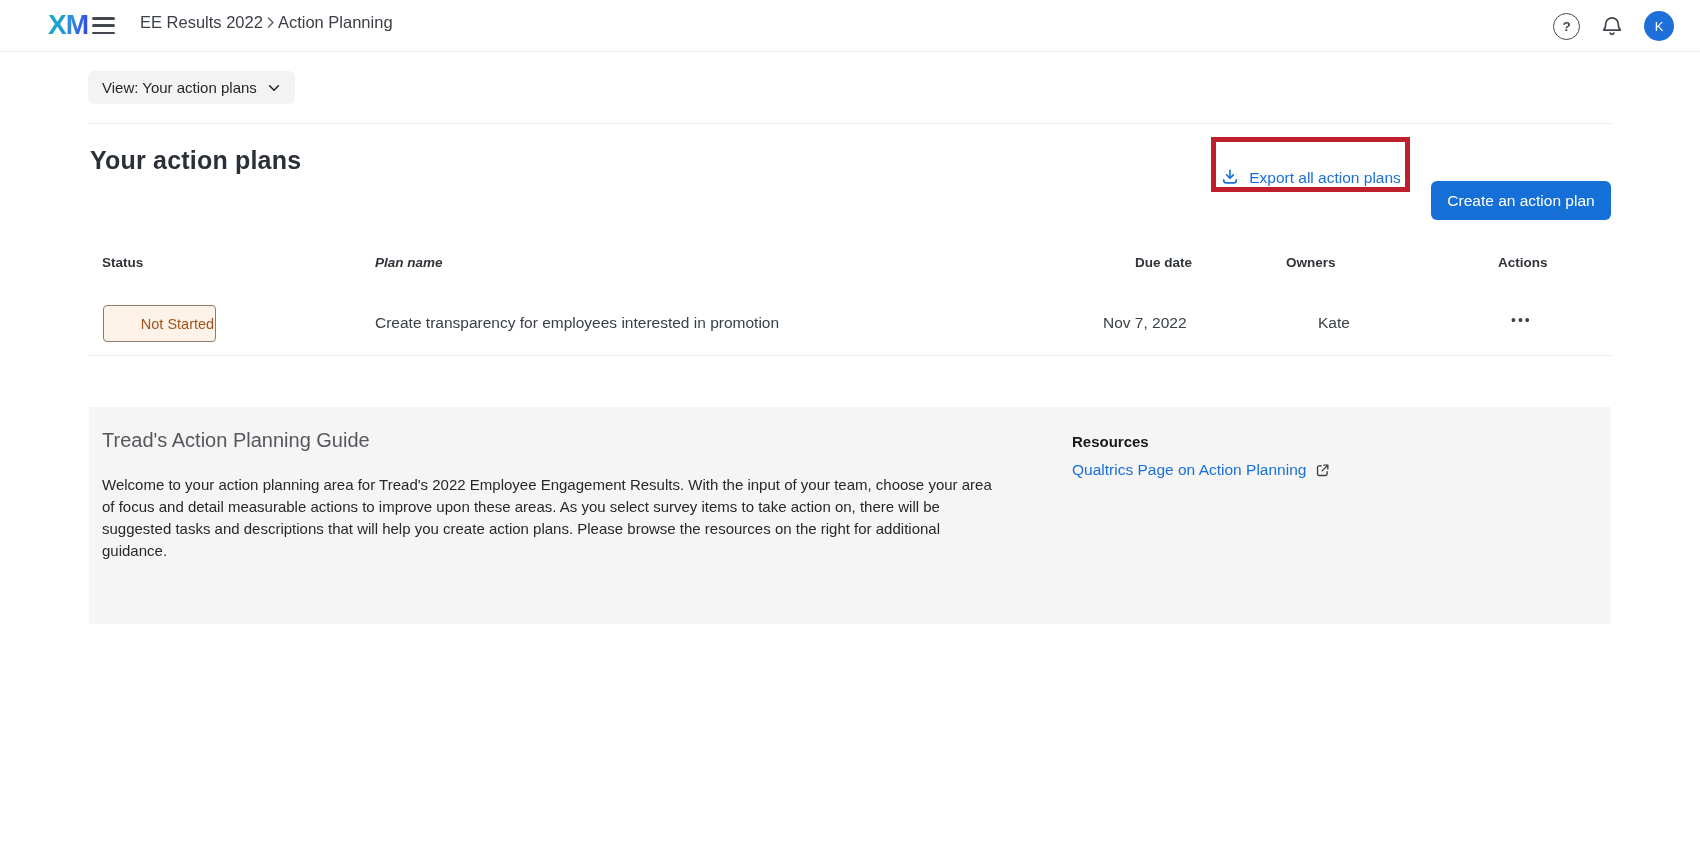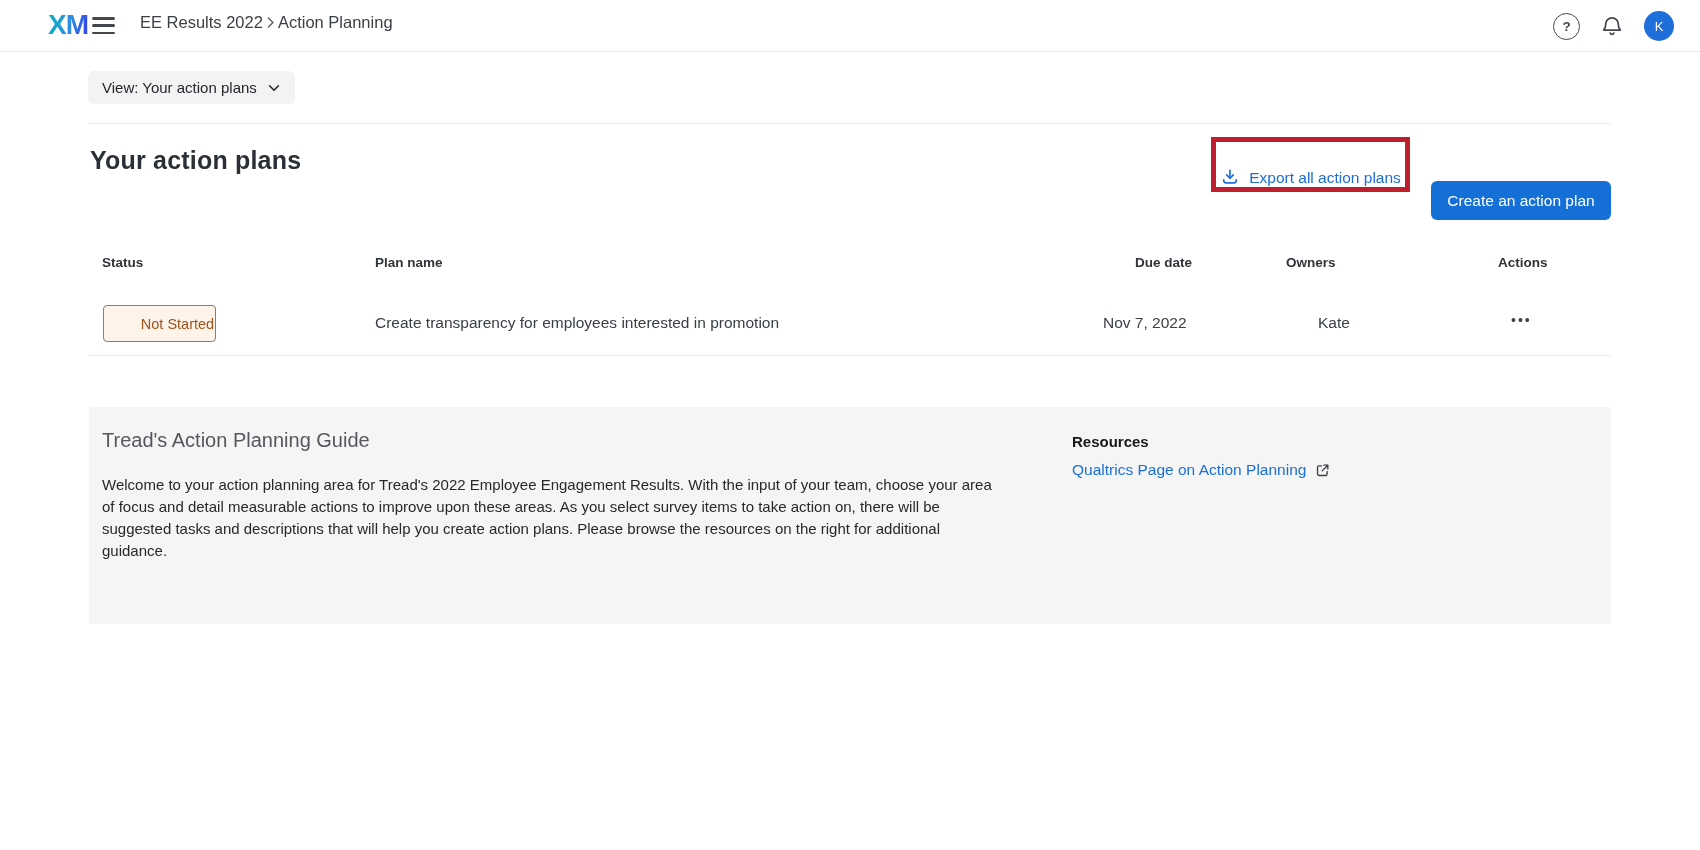--- a/index.html
+++ b/index.html
@@ -31,21 +31,21 @@
   
   .page-title { position:absolute; left:90px; top:146px; font-size:25px; font-weight:700; color:#2b3036; letter-spacing:0.2px; }
   .export-highlight { position:absolute; left:1211px; top:137px; width:199px; height:55px; border:5px solid #bf1f2d; background:#ffffff; }
   .export-btn { width:100%; height:100%; border:none; background:transparent; display:flex; align-items:flex-end; justify-content:center; gap:9px;
                 font-family:inherit; font-size:15.5px; color:#1b6fd6; cursor:pointer; }
   .create-btn { position:absolute; left:1431px; top:147px; width:180px; height:39px; background:#1470d6; border:none; border-radius:6px;
                 color:#ffffff; font-size:15.5px; font-family:inherit; display:flex; align-items:center; justify-content:center; cursor:pointer;margin-top:34px; }
 
   
   .th { position:absolute; top:255px; font-size:13.5px; font-weight:700; color:#2f343a; }
-  .th-status { left:102px; } .th-plan { left:375px; } .th-due { left:1103px;padding-left:32px; } .th-owners { left:1286px; } .th-actions { left:1498px; }
+  .th-status { left:102px; } .th-plan { left:375px;font-style:italic; } .th-due { left:1103px;padding-left:32px; } .th-owners { left:1286px; } .th-actions { left:1498px; }
   .status-badge { position:absolute; left:103px; top:305px; width:113px; height:37px; border:1px solid #8e7b6b; border-radius:4px;
                   background:#fdf3e8; color:#a0521d; font-size:14.5px; display:flex; align-items:center; justify-content:center; cursor:default;padding-left:36px; }
   .cell { position:absolute; top:314px; font-size:15.5px; color:#3a4045; }
   .cell-plan { left:375px; } .cell-due { left:1103px; } .cell-owner { left:1286px;margin-left:32px; }
   .row-actions { position:absolute; left:1505px; top:306px; font-size:14px; color:#3c4247; letter-spacing:2px; cursor:pointer; padding:6px; }
 
   
   .guide-panel { position:absolute; left:89px; top:407px; width:1522px; height:217px; background:#f5f5f5; }
   .guide-title { position:absolute; left:13px; top:22px; font-size:20px; font-weight:400; color:#54585d; }
   .guide-body { position:absolute; left:13px; top:67px; width:905px; font-size:15px; line-height:22px; color:#26282a; }

